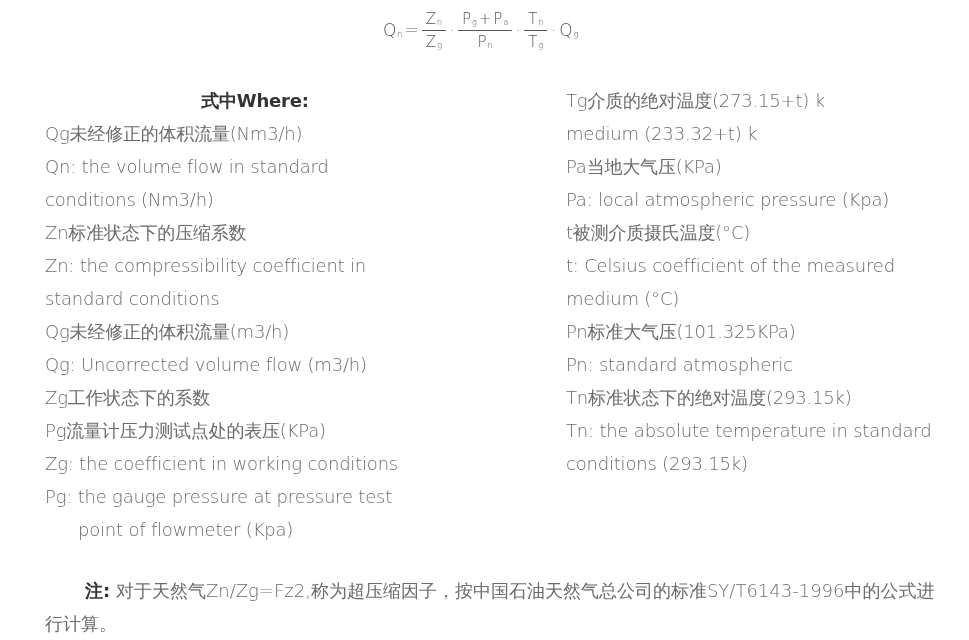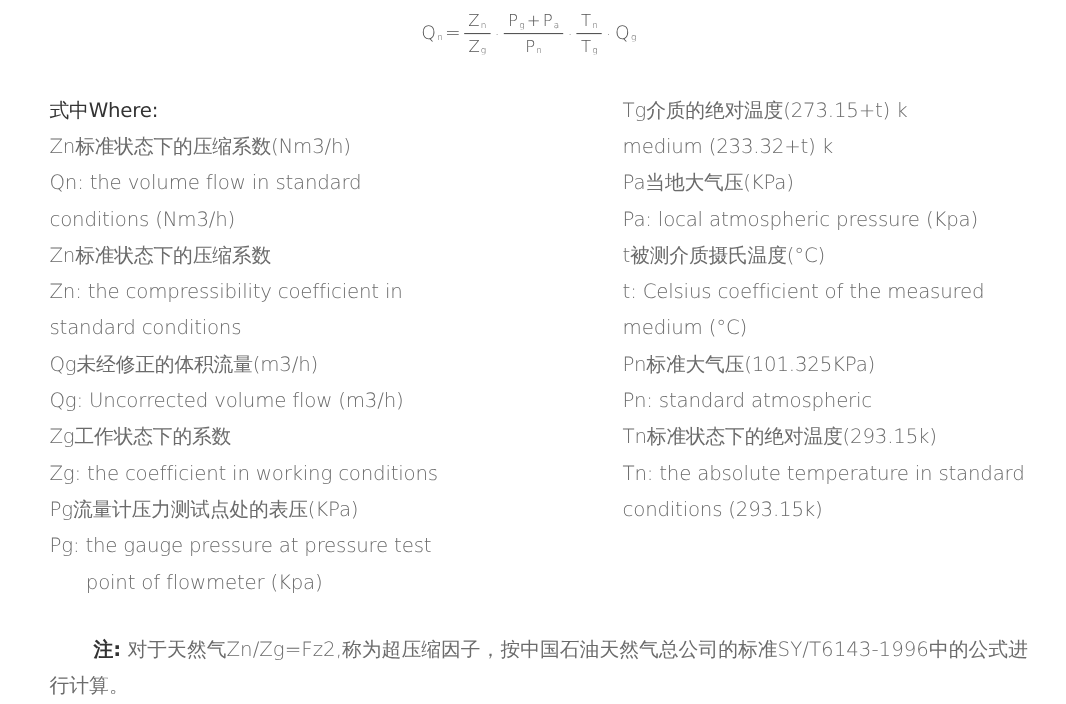--- a/index.html
+++ b/index.html
@@ -82,21 +82,22 @@
       font-size: 18px;
       line-height: 33px;
       height: 33px;
       white-space: nowrap;
       color: #6b6b6b;
       font-weight: 300;
       letter-spacing: -0.2px;
     }
     .line.heading {
       color: #333333;
-      font-weight: 400;
+      font-weight: 700;
+      text-align: center;
     }
     .line.indent { padding-left: 5px; margin-left: 28px; }
     .note {
       position: absolute;
       left: 45px;
       top: 574px;
       width: 900px;
       font-size: 18px;
       line-height: 33px;
       color: #6b6b6b;
@@ -163,31 +164,31 @@
 
   <span class="dot">·</span>
   <span class="term">
       <span>Q</span>
       <sub>g</sub>
     </span>
 </div>
 
 <div class="column col-left">
   <div class="line heading">式中Where:</div>
-  <div class="line">Zn标准状态下的压缩系数(Nm3/h)</div>
+  <div class="line">Qg未经修正的体积流量(Nm3/h)</div>
   <div class="line">Qn: the volume flow in standard</div>
   <div class="line">conditions (Nm3/h)</div>
   <div class="line">Zn标准状态下的压缩系数</div>
   <div class="line">Zn: the compressibility coefficient in</div>
   <div class="line">standard conditions</div>
   <div class="line">Qg未经修正的体积流量(m3/h)</div>
   <div class="line">Qg: Uncorrected volume flow (m3/h)</div>
   <div class="line">Zg工作状态下的系数</div>
+  <div class="line">Pg流量计压力测试点处的表压(KPa)</div>
   <div class="line">Zg: the coefficient in working conditions</div>
-  <div class="line">Pg流量计压力测试点处的表压(KPa)</div>
   <div class="line">Pg: the gauge pressure at pressure test</div>
   <div class="line indent">point of flowmeter (Kpa)</div>
 </div>
 
 <div class="column col-right">
   <div class="line">Tg介质的绝对温度(273.15+t) k</div>
   <div class="line">medium (233.32+t) k</div>
   <div class="line">Pa当地大气压(KPa)</div>
   <div class="line">Pa: local atmospheric pressure (Kpa)</div>
   <div class="line">t被测介质摄氏温度(°C)</div>

